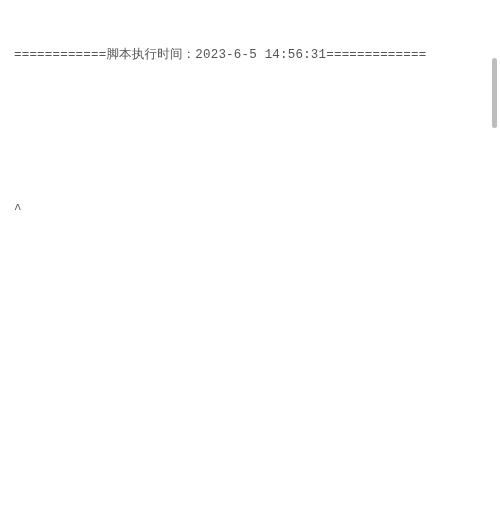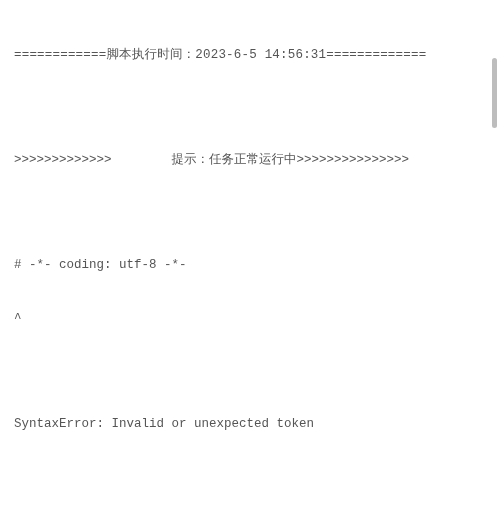--- a/index.html
+++ b/index.html
@@ -41,26 +41,23 @@
       background: #bdbdbd;
       border-radius: 3px;
     }
   </style>
 </head>
 <body>
 
 <div class="log-container">
   <span class="line header-line">============脚本执行时间：2023-6-5 14:56:31=============</span>
   <div class="spacer"></div>
-  <span class="line">&gt;&gt;&gt;&gt;&gt;&gt;&gt;&gt;&gt;&gt;&gt;&gt;&gt;        提示：任务正常运行中&gt;&gt;&gt;&gt;&gt;&gt;&gt;&gt;&gt;&gt;&gt;&gt;&gt;&gt;&gt;</span>
   <div class="spacer"></div>
-  <span class="line"># -*- coding: utf-8 -*-</span>
   <span class="line">^</span>
   <div class="spacer"></div>
-  <span class="line">SyntaxError: Invalid or unexpected token</span>
   
   
   
   
   
   
   
   
   
   

